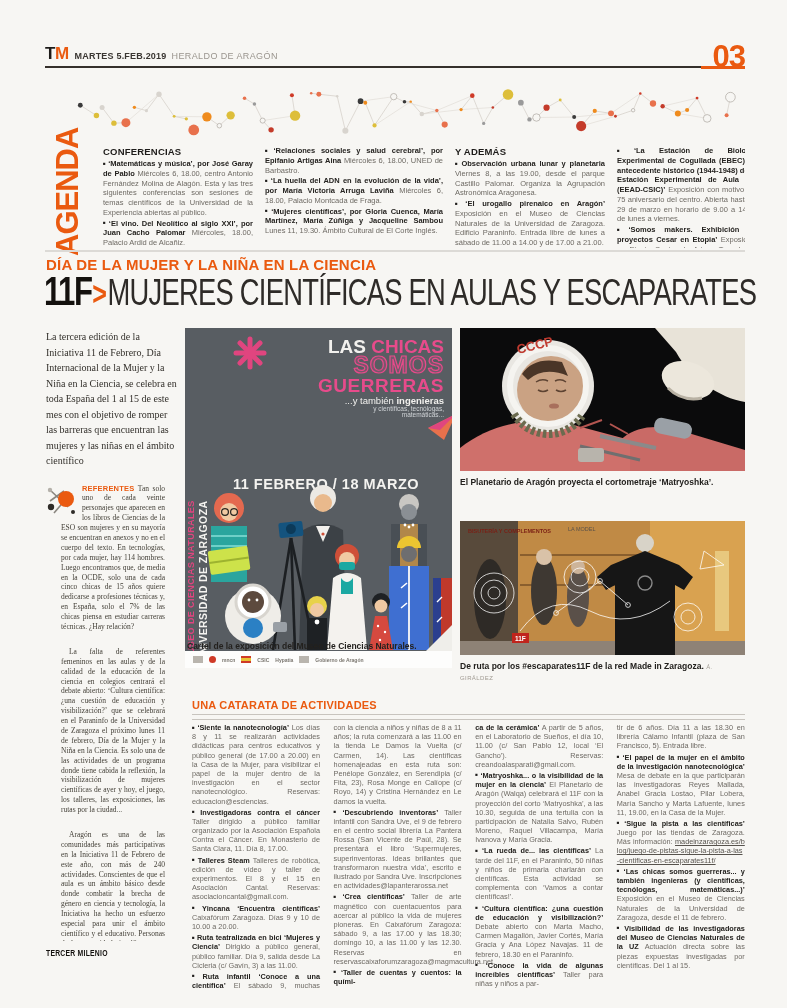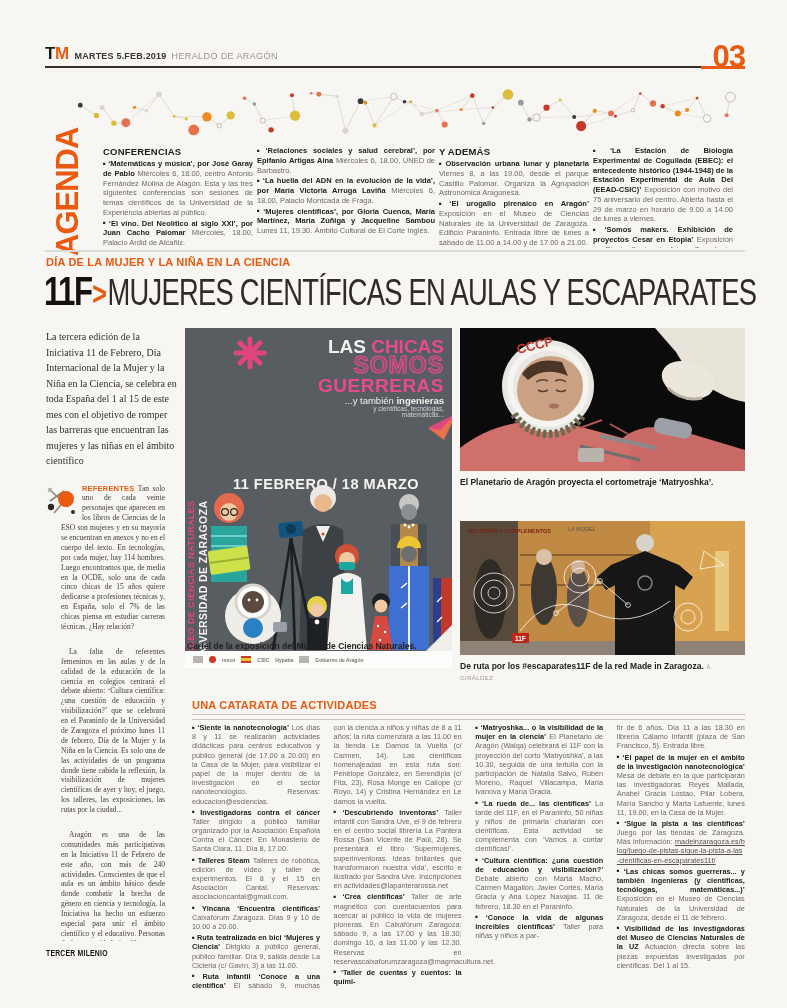--- a/index.html
+++ b/index.html
@@ -17,29 +17,29 @@
   .page-num{right:0;bottom:-7px;font-size:31px;font-weight:bold;color:#ea5a10;letter-spacing:-1px;background:#f7f6f3;padding-left:6px;}
   .page-rule{right:0;bottom:-1px;width:44px;height:3px;background:#ea5a10;}
 
   
   .netband{left:70px;top:84px;width:676px;height:56px;}
 
   
   .agenda-label{left:50px;top:146px;height:110px;writing-mode:vertical-rl;transform:rotate(180deg);
     font-size:31px;font-weight:bold;color:#ea5a10;letter-spacing:-1px;}
   .agenda-grid{left:103px;top:146px;width:642px;height:102px;display:grid;
-    grid-template-columns:150px 178px 150px 140px;column-gap:4px;overflow:hidden;}
+    grid-template-columns:150px 178px 150px 140px;column-gap:12px;overflow:hidden;}
   .ag-h{margin:0 0 2px 0;font-size:9.5px;font-weight:bold;color:#1d1b19;letter-spacing:.2px;}
   .it{margin:0 0 1px 0;font-size:7.5px;line-height:1.3;text-align:justify;color:#6e6a64;}
   .it b{color:#24221f;}
   .sq{font-size:4.5px;vertical-align:1.5px;margin-right:2px;color:#1d1b19;}
   .agenda-rule{left:45px;top:250px;width:700px;height:2px;background:#dcdad6;}
 
   
-  .kicker{left:46px;top:256px;font-size:11px;font-weight:bold;color:#ea5a10;letter-spacing:.2px;}
+  .kicker{left:46px;top:256px;font-size:15px;font-weight:bold;color:#ea5a10;letter-spacing:.2px;}
   .headline{left:44px;top:268px;white-space:nowrap;}
   .condense{display:inline-block;transform:scaleX(.76);transform-origin:0 50%;white-space:nowrap;}
   .hnum{font-size:41px;font-weight:bold;color:#14110e;letter-spacing:-2px;}
   .hsep{font-size:33px;font-weight:bold;color:#ea5a10;margin:0 1px;}
   .htext{font-size:36px;font-weight:400;color:#2e2b28;letter-spacing:-1px;}
 
   
   .article{left:46px;top:329px;width:134px;height:612px;overflow:hidden;
     font-family:"Liberation Serif",serif;color:#444038;}
   .article .intro{margin:0 0 14px 0;font-size:10px;line-height:1.55;color:#33302b;}
@@ -469,20 +469,21 @@
       <p class="it"><span class="sq">■</span><b>Ruta teatralizada en bici ‘Mujeres y Ciencia’</b> <span>Dirigido a público general, público familiar. Día 9, salida desde La Cicleria (c/ Gavín, 3) a las 11.00.</span></p>
       <p class="it"><span class="sq">■</span><b>Ruta infantil ‘Conoce a una científica’</b> <span>El sábado 9, muchas sorpresas harán jugar</span></p>
     </div>
     <div>
       <p class="it"><span>con la ciencia a niños y niñas de 8 a 11 años; la ruta comenzará a las 11.00 en la tienda Le Damos la Vuelta (c/ Carmen, 14). Las científicas homenajeadas en esta ruta son: Penélope González, en Serendipia (c/ Fita, 23), Rosa Monge en Calíope (c/ Royo, 14) y Cristina Hernández en Le damos la vuelta.</span></p>
       <p class="it"><span class="sq">■</span><b>‘Descubriendo inventoras’</b> <span>Taller infantil con Sandra Uve, el 9 de febrero en el centro social librería La Pantera Rossa (San Vicente de Paúl, 28). Se presentará el libro ‘Supermujeres, superinventoras. Ideas brillantes que transformaron nuestra vida’, escrito e ilustrado por Sandra Uve. Inscripciones en actividades@lapanterarossa.net</span></p>
       <p class="it"><span class="sq">■</span><b>‘Crea científicas’</b> <span>Taller de arte magnético con cuentacuentos para acercar al público la vida de mujeres pioneras. En Caixafórum Zaragoza: sábado 9, a las 17.00 y las 18.30; domingo 10, a las 11.00 y las 12.30. Reservas en reservascaixaforumzaragoza@magmacultura.net.</span></p>
       <p class="it"><span class="sq">■</span><b>‘Taller de cuentas y cuentos: la quími-</b></p>
     </div>
     <div>
+      <p class="it"><b>ca de la cerámica’</b> <span>A partir de 5 años, en el Laboratorio de Sueños, el día 10, 11.00 (c/ San Pablo 12, local ‘El Gancho’). Reservas: creandoalasparati@gmail.com.</span></p>
       <p class="it"><span class="sq">■</span><b>‘Matryoshka... o la visibilidad de la mujer en la ciencia’</b> <span>El Planetario de Aragón (Walqa) celebrará el 11F con la proyección del corto ‘Matryoshka’, a las 10.30, seguida de una tertulia con la participación de Natalia Salvo, Rubén Moreno, Raquel Villacampa, María Ivanova y María Gracia.</span></p>
       <p class="it"><span class="sq">■</span><b>‘La rueda de... las científicas’</b> <span>La tarde del 11F, en el Paraninfo, 50 niñas y niños de primaria charlarán con científicas. Esta actividad se complementa con ‘Vamos a contar científicas!’.</span></p>
       <p class="it"><span class="sq">■</span><b>‘Cultura científica: ¿una cuestión de educación y visibilización?’</b> <span>Debate abierto con Marta Macho, Carmen Magallón, Javier Cortés, María Gracia y Ana López Navajas. 11 de febrero, 18.30 en el Paraninfo.</span></p>
       <p class="it"><span class="sq">■</span><b>‘Conoce la vida de algunas increíbles científicas’</b> <span>Taller para niñas y niños a par-</span></p>
     </div>
     <div>
       <p class="it"><span>tir de 6 años. Día 11 a las 18.30 en librería Cálamo Infantil (plaza de San Francisco, 5). Entrada libre.</span></p>
       <p class="it"><span class="sq">■</span><b>‘El papel de la mujer en el ámbito de la investigación nanotecnológica’</b> <span>Mesa de debate en la que participarán las investigadoras Reyes Mallada, Anabel Gracia Lostao, Pilar Lobera, María Sancho y Marta Lafuente, lunes 11, 19.00, en la Casa de la Mujer.</span></p>
       <p class="it"><span class="sq">■</span><b>‘Sigue la pista a las científicas’</b> <span>Juego por las tiendas de Zaragoza. Más información: </span><span class="plink">madeinzaragoza.es/blog/juego-de-pistas-sigue-la-pista-a-las-cientificas-en-escaparates11f/</span></p>
       <p class="it"><span class="sq">■</span><b>‘Las chicas somos guerreras... y también ingenieras (y científicas, tecnólogas, matemáticas...)’</b> <span>Exposición en el Museo de Ciencias Naturales de la Universidad de Zaragoza, desde el 11 de febrero.</span></p>

